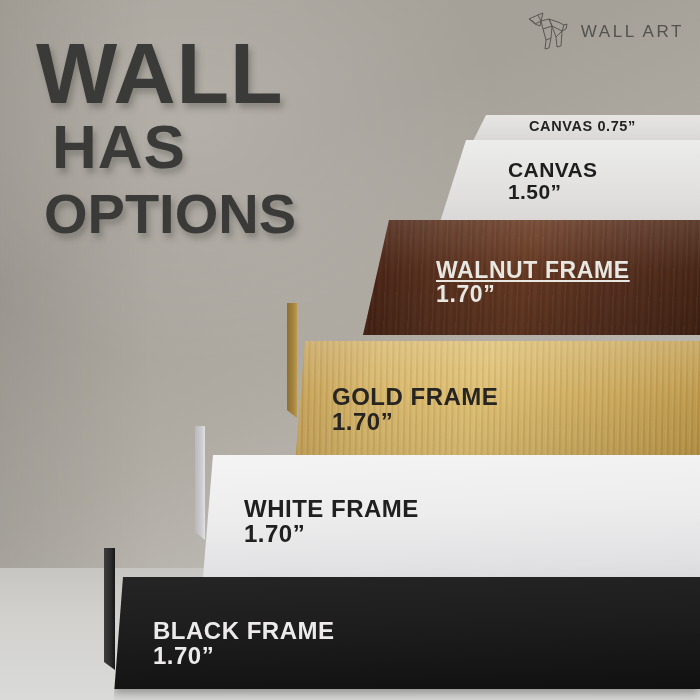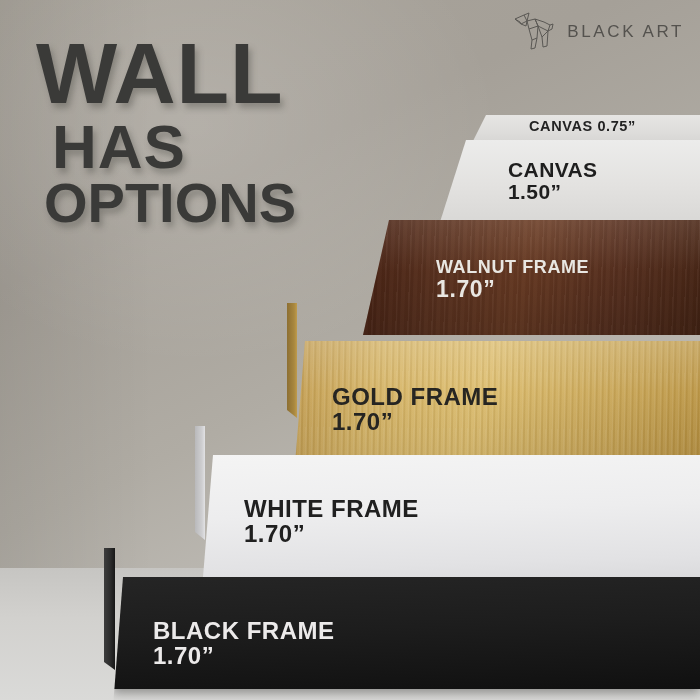--- a/index.html
+++ b/index.html
@@ -61,21 +61,21 @@
     font-weight: bold;
     display: block;
     margin-top: 8px;
     margin-left: 16px;
     letter-spacing: 1px;
   }
   .headline .l3 {
     font-size: 56px;
     font-weight: bold;
     display: block;
-    margin-top: 4px;
+    margin-top: 15px;
     margin-left: 8px;
     letter-spacing: 0px;
   }
 
   
   .brand {
     position: absolute;
     right: 16px;
     top: 12px;
     z-index: 45;
@@ -143,21 +143,21 @@
       linear-gradient(180deg, rgba(255,255,255,0.10) 0%, rgba(0,0,0,0.06) 45%, rgba(0,0,0,0.18) 100%),
       repeating-linear-gradient(92deg,
         rgba(255,255,255,0.045) 0px, rgba(255,255,255,0.045) 1px,
         rgba(0,0,0,0.05) 2px, rgba(0,0,0,0.05) 4px,
         rgba(255,255,255,0.02) 5px, rgba(255,255,255,0.02) 8px,
         rgba(0,0,0,0.03) 9px, rgba(0,0,0,0.03) 12px),
       linear-gradient(100deg, #4a2314 0%, #5d3320 22%, #6b3c24 48%, #5a3120 75%, #4a2716 100%);
     box-shadow: 0 3px 8px rgba(0,0,0,0.3);
   }
   #slab-walnut .label { left: 73px; top: 38px; color: #e9e7e2; }
-  #slab-walnut .nm { font-size: 18px; letter-spacing: 0.6px; }
+  #slab-walnut .nm { font-size: 23px; letter-spacing: 0.6px; text-decoration: underline; }
   #slab-walnut .sz { font-size: 23px; letter-spacing: 0.6px; }
 
   
   #slab-gold {
     left: 295px; top: 304px; width: 405px; height: 146px;
     clip-path: polygon(10px 0, 405px 0, 405px 123px, 0 123px);
     background:
       linear-gradient(180deg, rgba(255,255,255,0.18) 0%, rgba(255,255,255,0.02) 35%, rgba(0,0,0,0.10) 100%),
       repeating-linear-gradient(91deg,
         rgba(255,255,255,0.10) 0px, rgba(255,255,255,0.10) 1px,
@@ -236,21 +236,21 @@
         <path d="M23 7 L32 10 L38 13 L36 19 L26 14 Z"></path>
         <path d="M38 13 L41 12 L40 17 L36 19"></path>
         <path d="M17 17 L20 28 L25 26 L26 14"></path>
         <path d="M20 28 L19 37 L23 36 L25 26"></path>
         <path d="M26 14 L30 25 L36 19"></path>
         <path d="M30 25 L31 35 L35 34 L36 19"></path>
         <path d="M9 12 L14 14 L15 9"></path>
         <path d="M3 7 L8 10 L9 12"></path>
       </svg>
     </span>
-    <span class="brand-name">BLACK ART</span>
+    <span class="brand-name">WALL ART</span>
   </div>
 
   <div class="stack">
 
     <div class="slab" id="slab-canvas075">
       <div class="face"></div>
       <div class="label">
         <span class="nm">CANVAS  0.75”</span>
       </div>
     </div>

